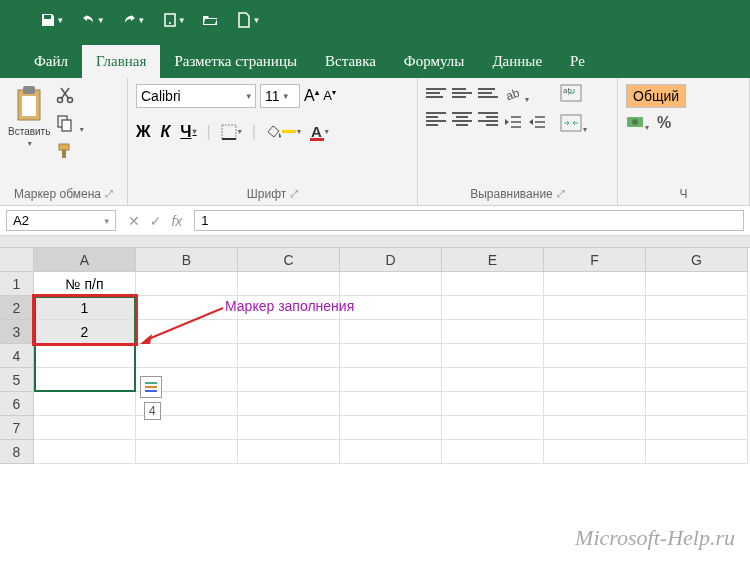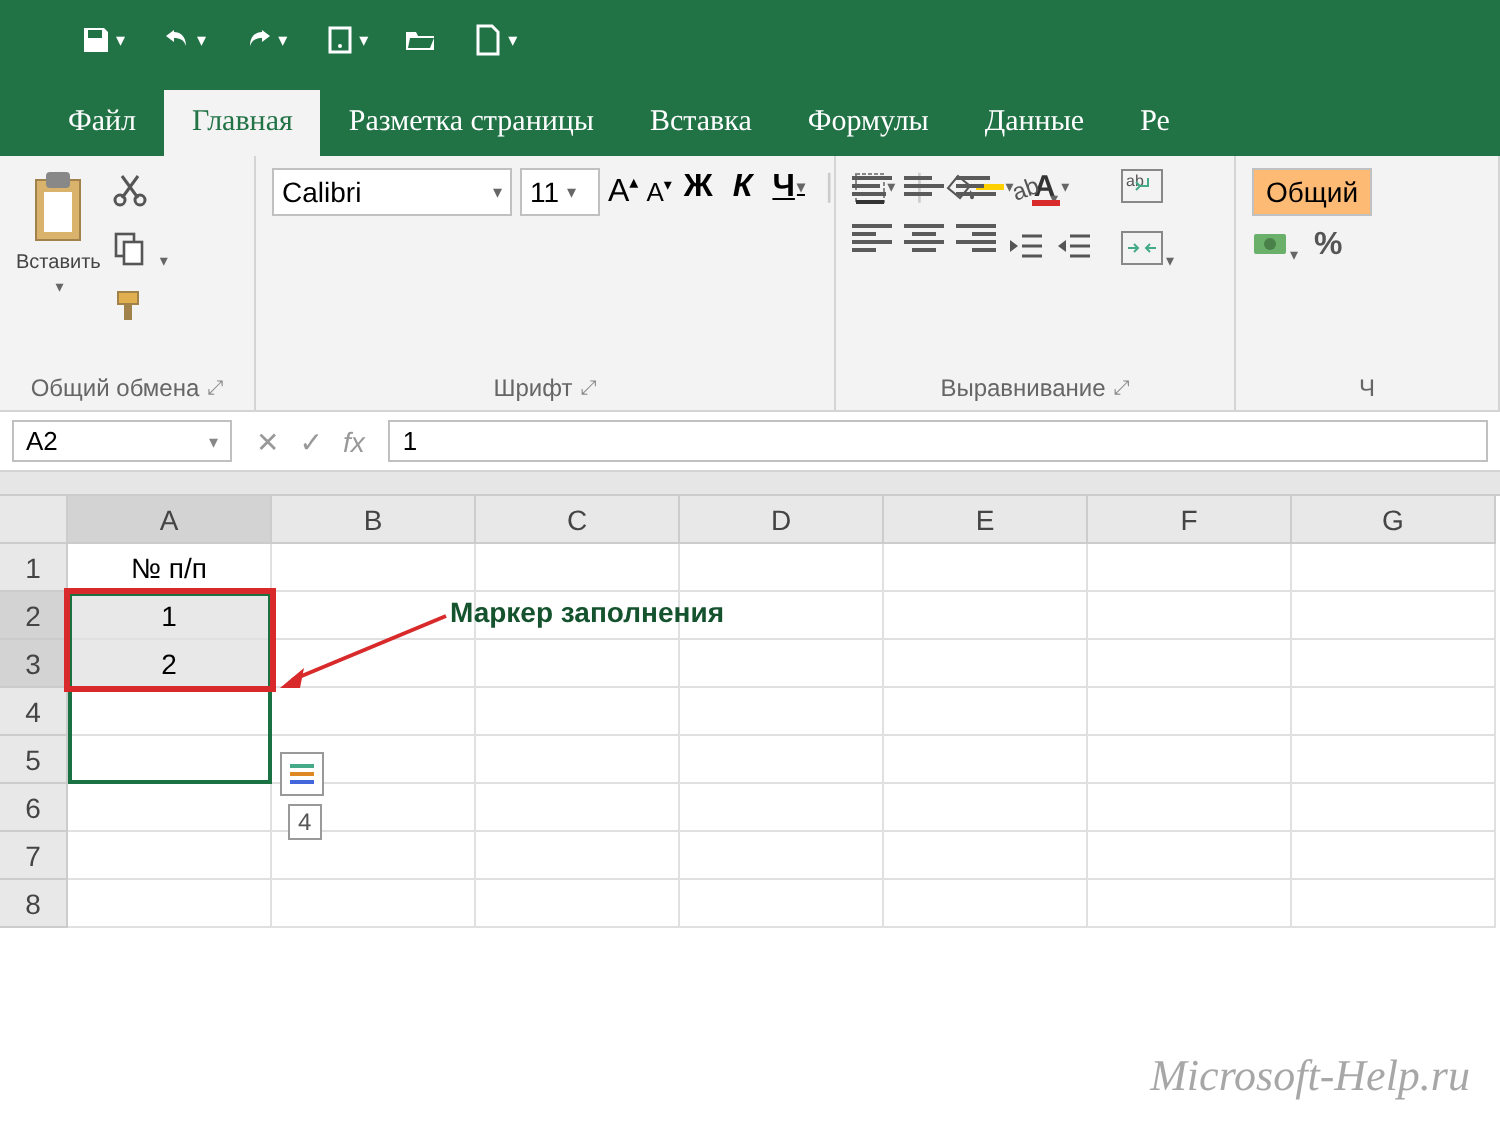--- a/index.html
+++ b/index.html
@@ -72,21 +72,21 @@
 .row { display: flex; height: 24px; }
 .row-h { width: 34px; border-right: 1px solid #ccc; border-bottom: 1px solid #ccc; background: #e8e8e8; text-align: center; font-size: 14px; color: #444; line-height: 24px; }
 .row-h.sel { background: #d3d3d3; }
 .cell { width: 102px; border-right: 1px solid #e0e0e0; border-bottom: 1px solid #e0e0e0; text-align: center; font-size: 14px; line-height: 24px; }
 
 
 .sel-green { position: absolute; border: 2px solid #1a7243; pointer-events: none; }
 .sel-red { position: absolute; border: 3px solid #d82a2a; pointer-events: none; }
 
 
-.annot { position: absolute; color: #14532d; font-weight: bold; font-size: 14px; }
+.annot { position: absolute; color: #a21caf; font-weight: normal; font-size: 14px; }
 .arrow-svg { position: absolute; }
 
 
 .autofill { position: absolute; width: 22px; height: 22px; border: 1px solid #999; background: #fff; display: flex; align-items: center; justify-content: center; cursor: pointer; }
 .tooltip-num { position: absolute; border: 1px solid #999; background: #fff; font-size: 12px; padding: 1px 4px; color: #555; }
 
 
 .watermark { position: absolute; right: 15px; bottom: 10px; font-style: italic; font-size: 22px; color: rgba(80,80,80,0.5); font-family: Georgia, serif; }
 
 .mini-arr { font-size: 8px; color: #666; margin-left: 1px; }
@@ -175,27 +175,27 @@
         </span>
         <span class="small-btn">
           <svg width="18" height="18" viewBox="0 0 18 18">
               <rect x="3" y="2" width="10" height="6" fill="#e0b050" stroke="#a0824a"></rect>
               <rect x="6" y="8" width="4" height="8" fill="#a0824a"></rect>
             </svg>
         </span>
       </div>
     </div>
     <div class="group-label">
-      <span>Общий обмена</span>
+      <span>Маркер обмена</span>
       <span class="dialog-launch">⤢</span>
     </div>
   </div>
 
   <div class="group" style="width:290px">
-    <div class="group-body" style="flex-direction:row;width:100%">
+    <div class="group-body" style="flex-direction:column;width:100%">
       <div class="font-row1">
         <div class="combo font-name">
           <span>Calibri</span>
           <span class="arr" style="margin-left:auto">▾</span>
         </div>
         <div class="combo font-size">
           <span>11</span>
           <span class="arr">▾</span>
         </div>
         <div class="grow-shrink">

